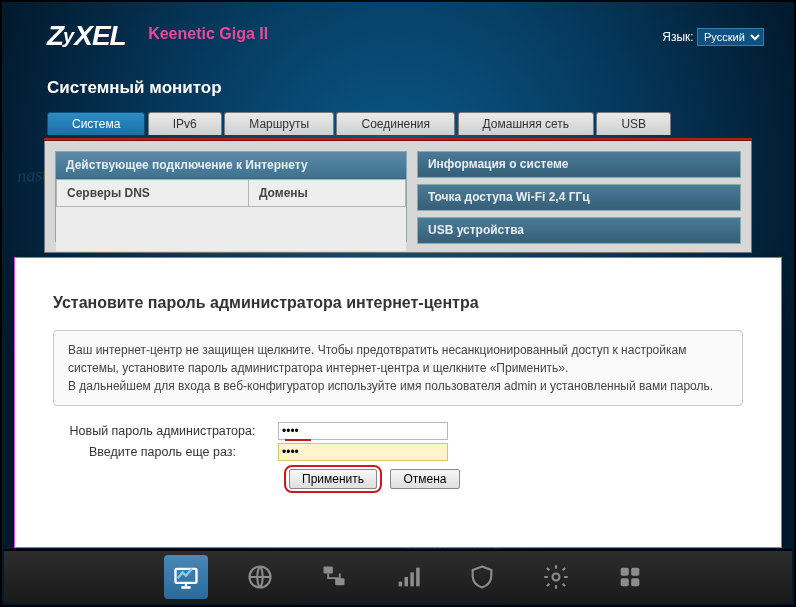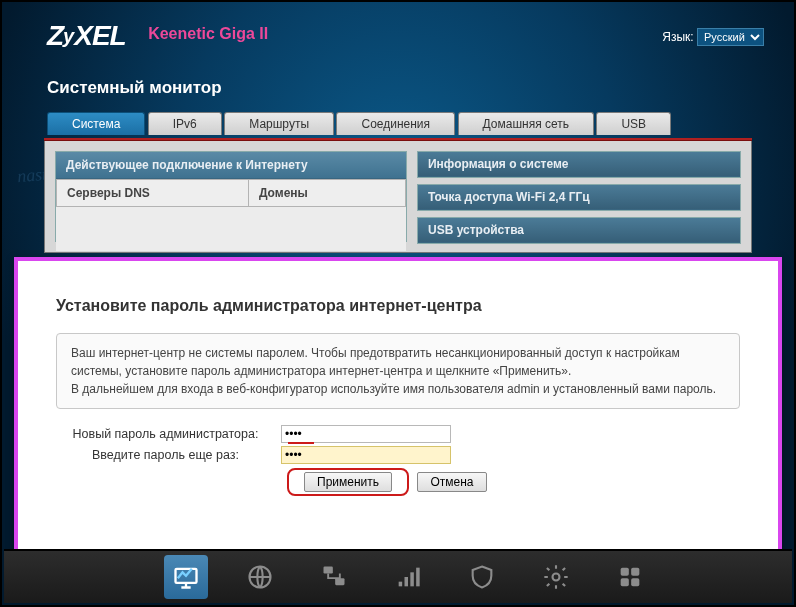--- a/index.html
+++ b/index.html
@@ -116,21 +116,21 @@
   }
   .right-stack { display: flex; flex-direction: column; gap: 6px; flex: 1; }
   .right-stack .panel { flex: none; }
   .right-stack .panel-head { padding: 5px 10px; }
 
   .modal {
     position: absolute;
     left: 12px; right: 12px;
     top: 255px;
     background: #fff;
-    border: 4px solid #d946ef;
+    border: 1px solid #d946ef;
     padding: 36px 38px 54px 38px;
     box-shadow: 0 2px 8px rgba(0,0,0,0.3);
   }
   .modal h2 {
     font-size: 16px;
     color: #333;
     font-weight: bold;
     margin-bottom: 18px;
   }
   .infobox {
@@ -181,21 +181,21 @@
     padding: 2px 12px;
     background: linear-gradient(#f7f7f7,#dedede);
     border: 1px solid #888;
     border-radius: 2px;
     cursor: pointer;
   }
   .btn-highlight {
     display: inline-block;
     border: 2px solid #cc1a1a;
     border-radius: 8px;
-    padding: 2px 15px;
+    padding: 2px 3px;
     margin-right: 4px;
   }
 
   .navbar {
     position: absolute;
     left: 2px; right: 2px; bottom: 2px;
     height: 54px;
     background: linear-gradient(#2d2d2d,#1a1a1a);
     border-top: 2px solid #000;
     display: flex;
@@ -277,21 +277,21 @@
     </div>
     <div class="panel">
       <div class="panel-head dark">USB устройства</div>
     </div>
   </div>
 </div>
 
 <div class="modal">
   <h2>Установите пароль администратора интернет-центра</h2>
   <div class="infobox">
-    <div>Ваш интернет-центр не системы паролем. Чтобы предотвратить несанкционированный доступ к настройкам системы, установите пароль администратора интернет-центра и щелкните «Применить».</div>
+    <div>Ваш интернет-центр не защищен щелкните. Чтобы предотвратить несанкционированный доступ к настройкам системы, установите пароль администратора интернет-центра и щелкните «Применить».</div>
     <div>В дальнейшем для входа в веб-конфигуратор используйте имя пользователя admin и установленный вами пароль.</div>
   </div>
   <div class="form-row" style="position:relative">
     <label>Новый пароль администратора:</label>
     <input type="password" value="••••" style="">
     <div class="red-underline" style="left:232px; top:17px"></div>
   </div>
   <div class="form-row">
     <label>Введите пароль еще раз:</label>
     <input type="password" class="hl" value="••••" style="">

